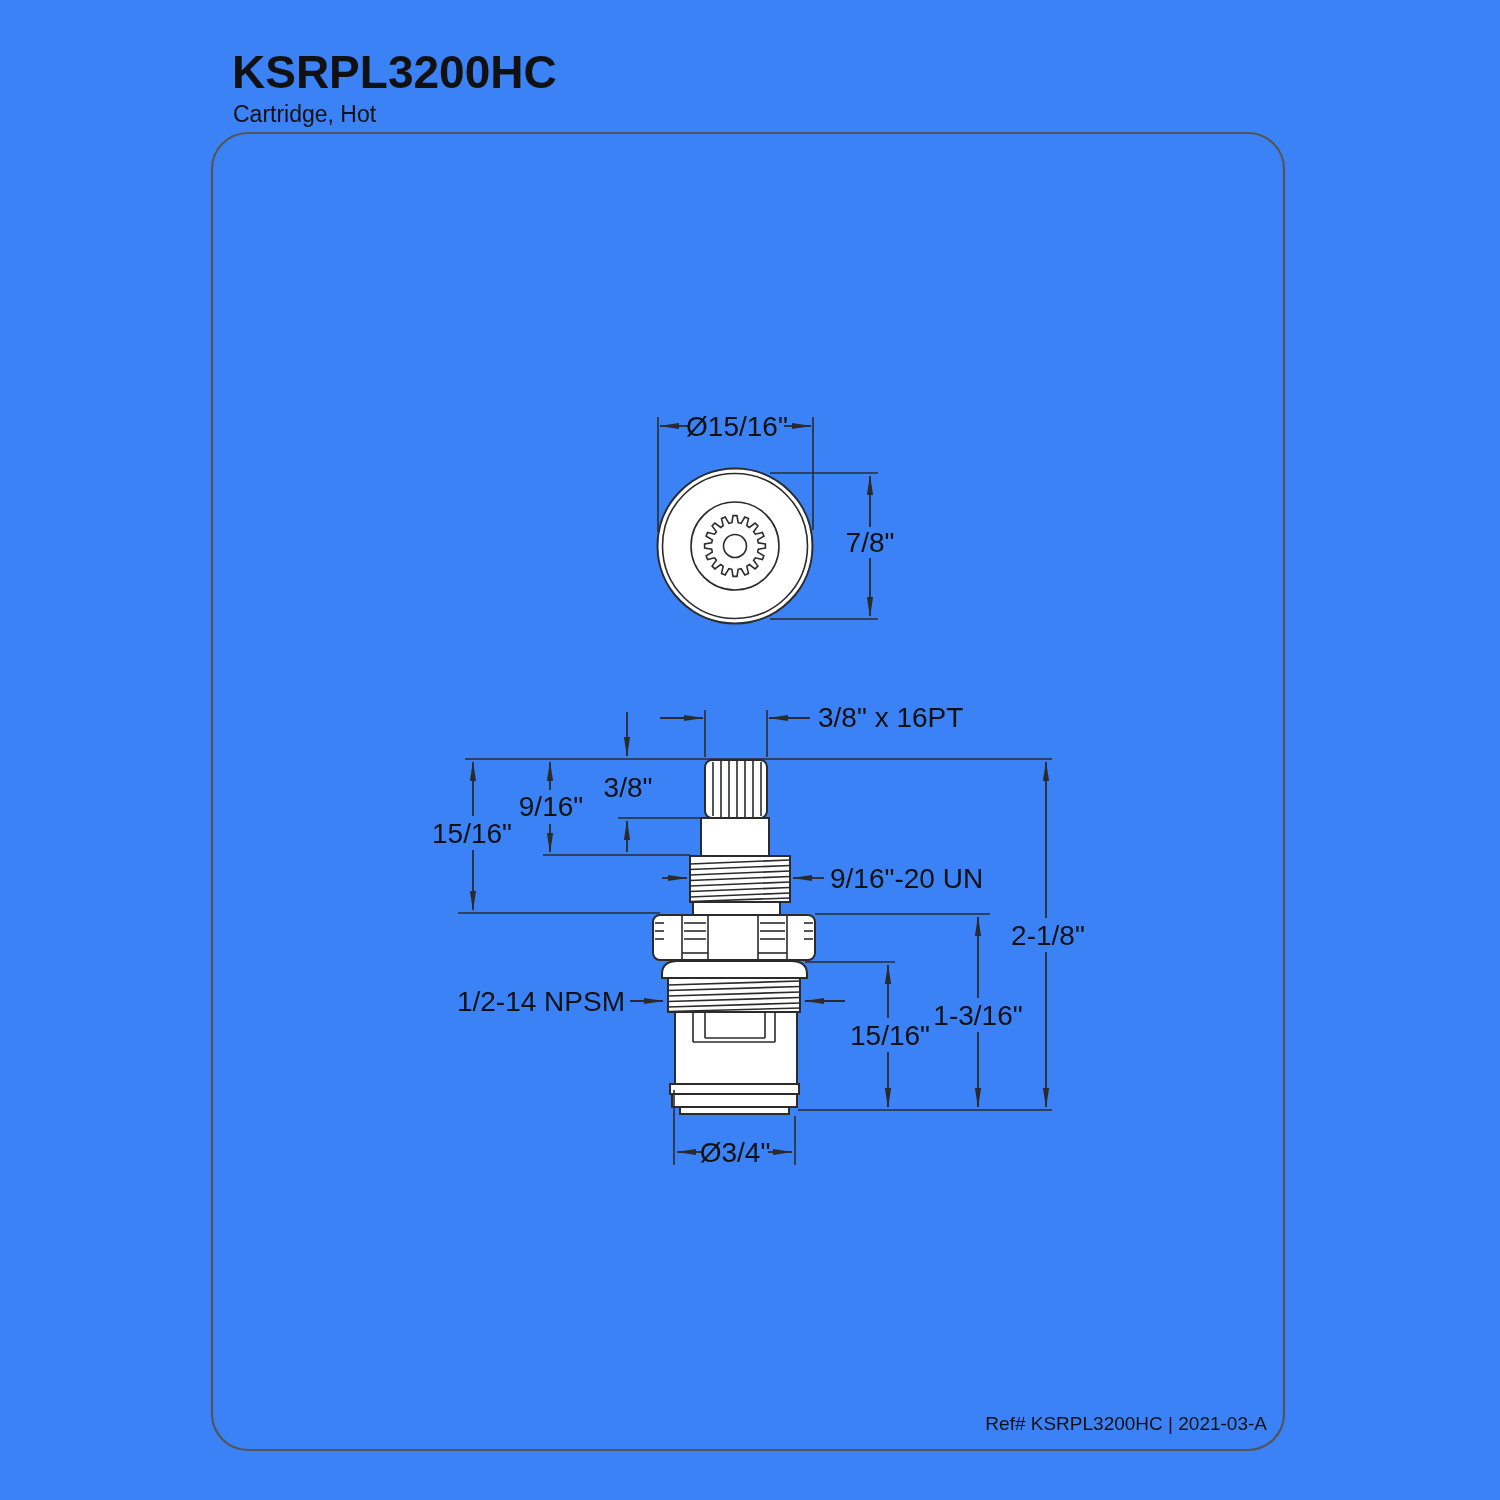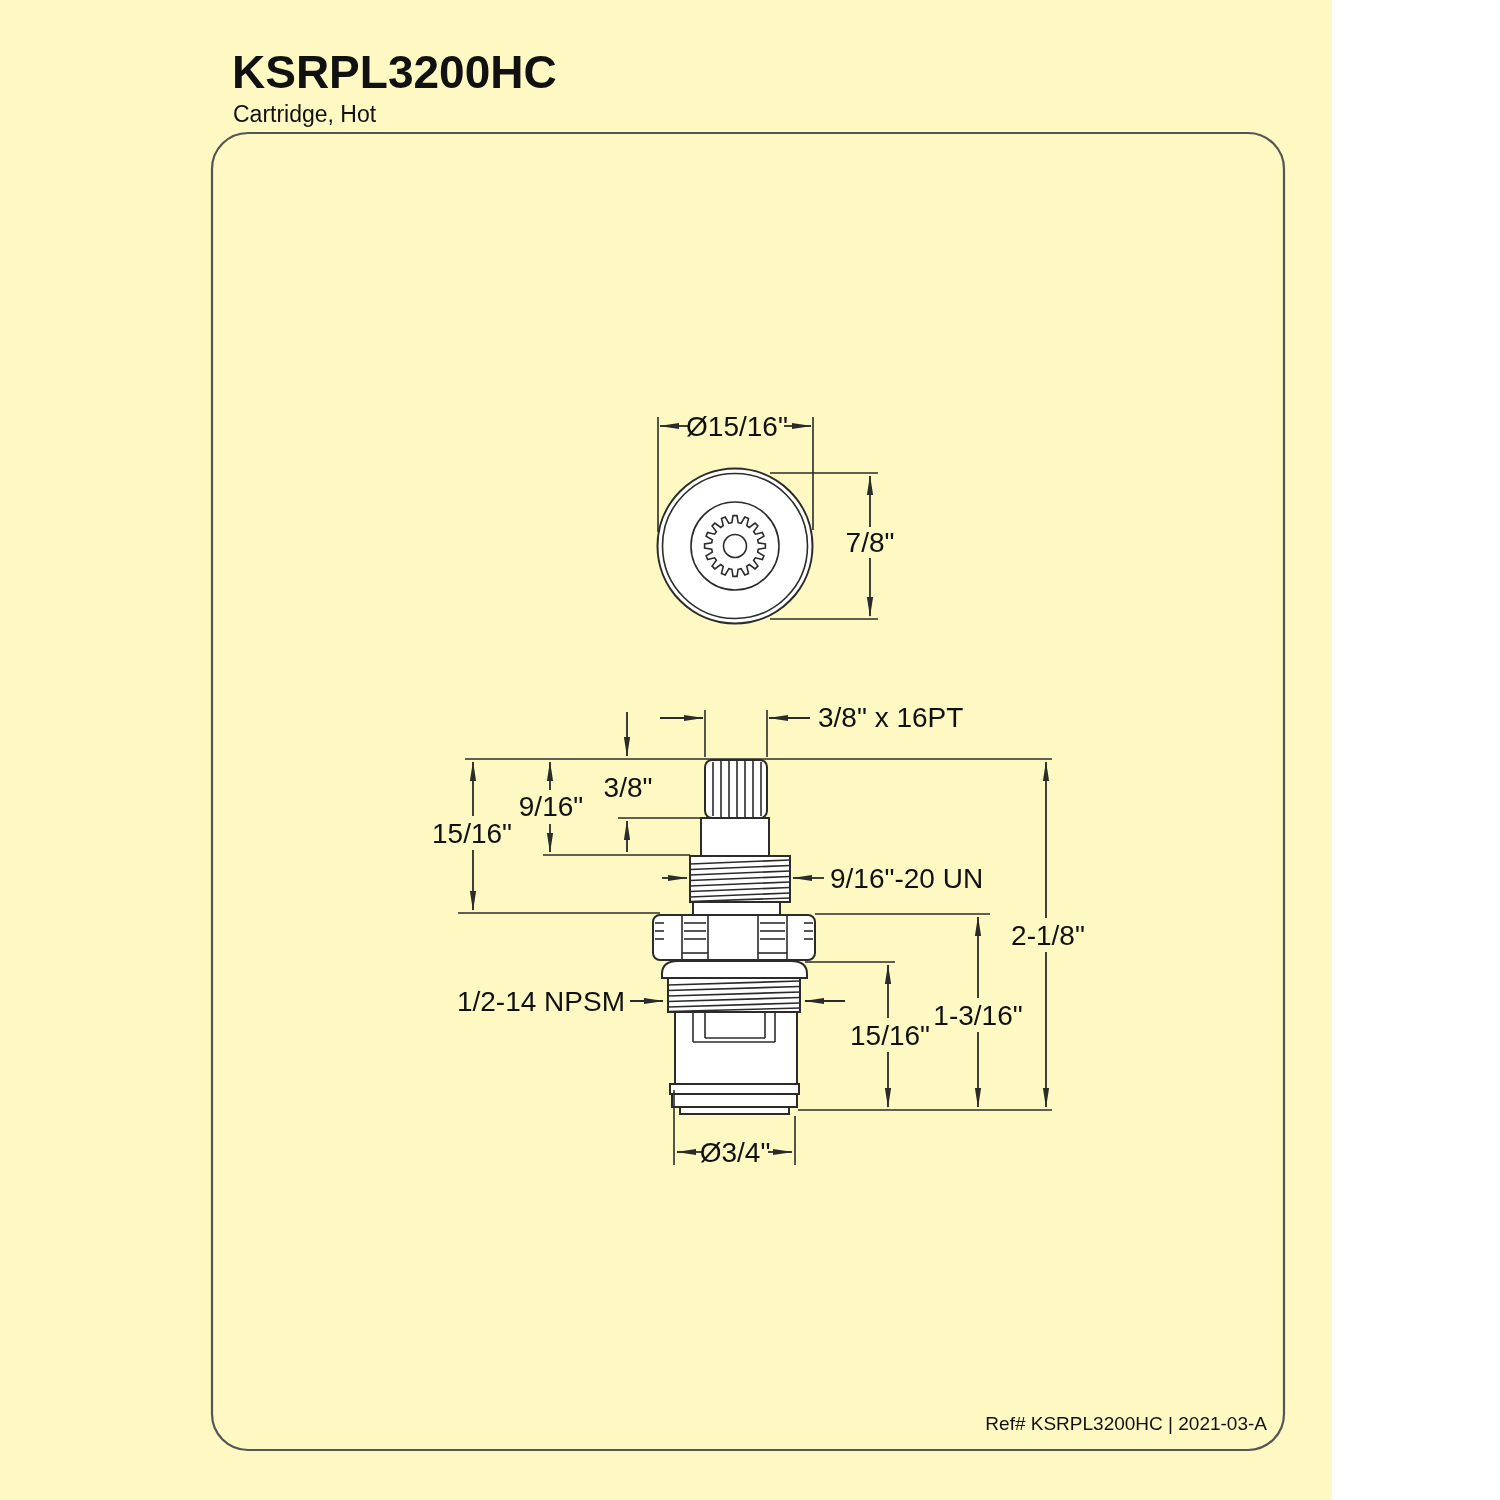--- a/index.html
+++ b/index.html
@@ -1,16 +1,16 @@
 <!DOCTYPE html>
 <html><head>
 <meta charset="utf-8">
 <style>
   html,body{margin:0;padding:0;background:#fff;}
-  .canvas-wrap{position:relative;width:1332px;height:1500px;background:#fef9c3;font-family:"Liberation Sans",sans-serif;}
+  .canvas-wrap{position:relative;width:1500px;height:1500px;background:#3b82f6;font-family:"Liberation Sans",sans-serif;}
   svg{display:block;}
   .part{fill:#ffffff;stroke:#2b2b2b;stroke-width:2;}
   .thin{fill:none;stroke:#2b2b2b;stroke-width:1.6;}
   .dimline{fill:none;stroke:#2b2b2b;stroke-width:1.8;}
   .extline{fill:none;stroke:#2b2b2b;stroke-width:1.6;}
   text{fill:#111;}
   .dim{font-size:28px;}
   .dim-mid{text-anchor:middle;}
   .dim-end{text-anchor:end;}
   .title{font-size:46px;font-weight:bold;}

